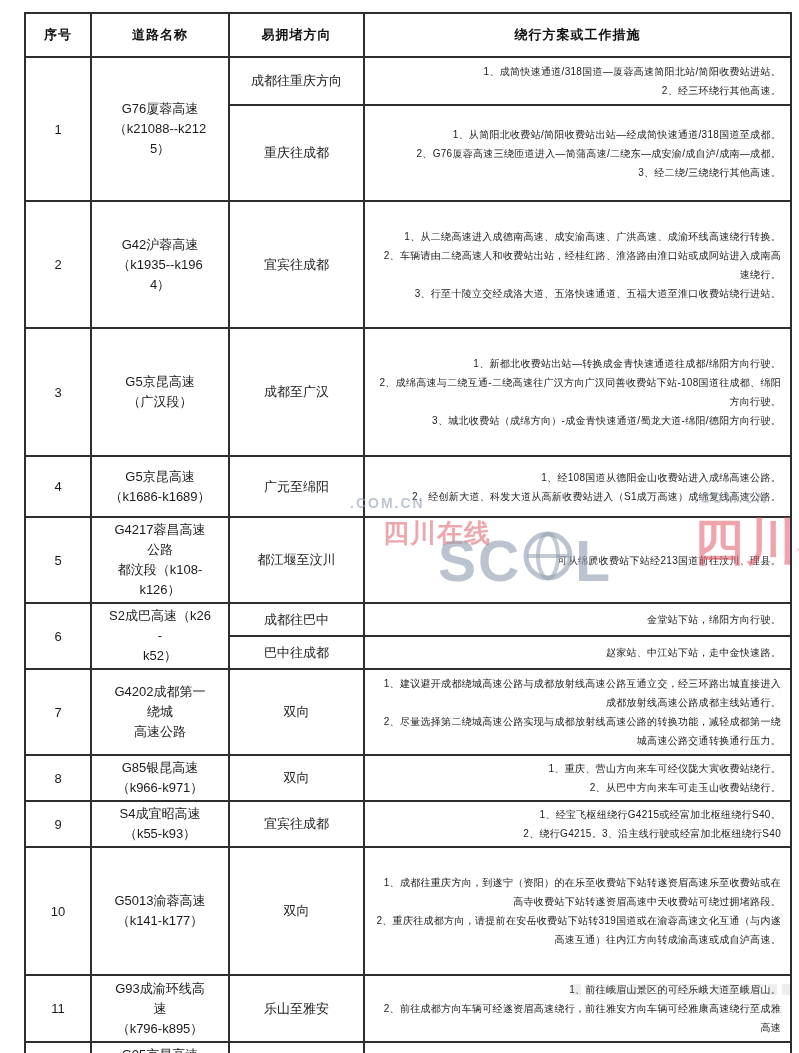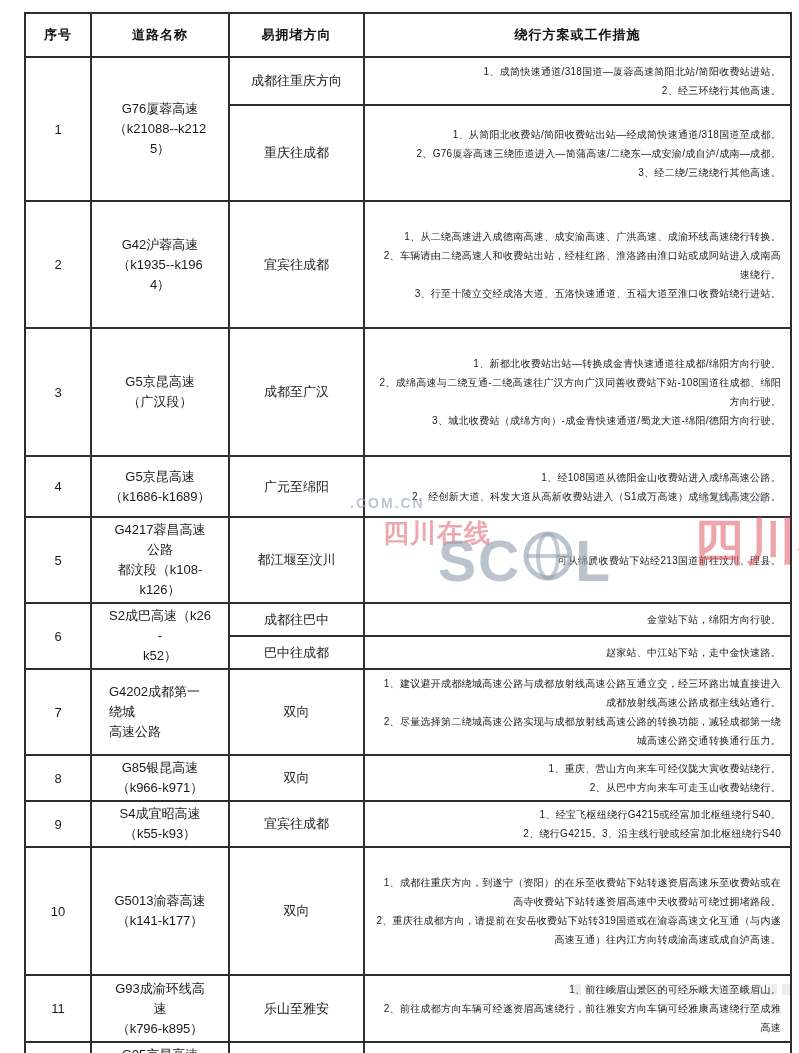--- a/index.html
+++ b/index.html
@@ -25,21 +25,21 @@
     word-break:break-all;
   }
   th{
     font-size:13px;font-weight:bold;
     height:40px;text-align:center;
     letter-spacing:1px;
     color:#111;
   }
   .c-no{text-align:center;font-size:13px;}
   .c-road{text-align:center;font-size:13px;line-height:20px;padding:2px 17px;}
-  .c-road.left{text-align:left;}
+  .c-road.left{text-align:center;}
   .c-dir{text-align:center;font-size:13px;padding:2px 0;}
   .c-plan{text-align:right;font-size:10px;line-height:19px;padding:3px 9px 3px 9px;letter-spacing:0.3px;}
   
   .wm{position:absolute;pointer-events:none;font-weight:bold;}
   .wm-sc{left:438px;top:528px;font-size:57px;color:rgba(146,158,176,0.62);letter-spacing:2px;display:flex;align-items:center;}
   .wm-globe{display:inline-block;margin:0 2px;}
   .wm-domain-small{left:350px;top:495px;font-size:14px;color:rgba(146,158,176,0.60);letter-spacing:2px;}
   .wm-red-small{left:383px;top:516px;font-size:26px;color:rgba(222,96,106,0.55);letter-spacing:1px;}
   .wm-domain-big{left:694px;top:490px;font-size:14px;color:rgba(146,158,176,0.55);letter-spacing:2px;}
   .wm-red-big{left:694px;top:509px;font-size:50px;color:rgba(224,90,100,0.55);letter-spacing:2px;white-space:nowrap;}

